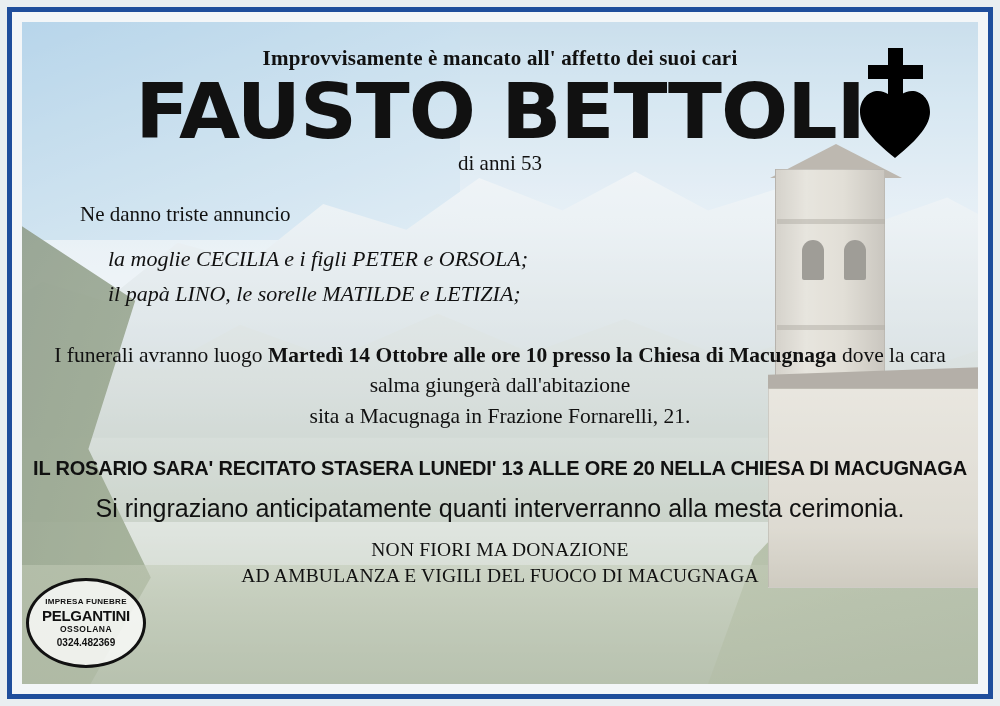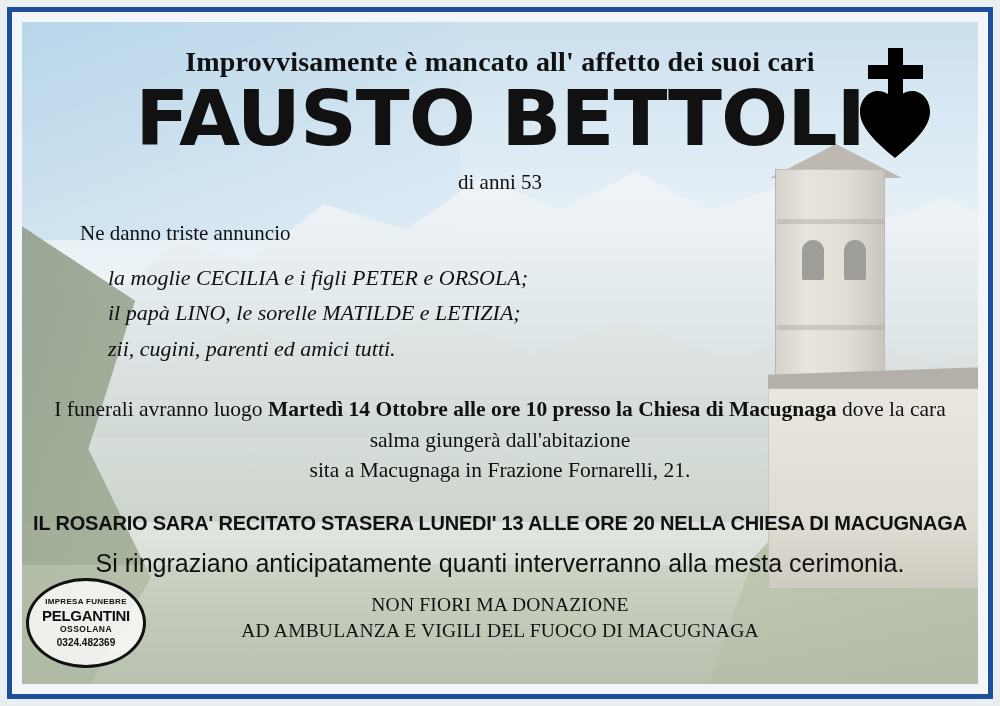--- a/index.html
+++ b/index.html
@@ -170,35 +170,34 @@
   .content {
     position: absolute;
     inset: 22px;
     display: flex;
     flex-direction: column;
     color: #111;
     text-align: center;
   }
   .intro {
     margin-top: 24px;
-    font-size: 28px;
+    font-size: 21px;
     font-weight: 700;
     letter-spacing: .2px;
   }
   .name {
     margin-top: 2px;
     font-family: "DejaVu Sans", sans-serif;
     font-weight: 700;
     font-size: 76px;
     line-height: 1.02;
     letter-spacing: -1px;
     transform: scaleX(1.04);
   }
   .age {
-    margin-top: 12px;
     font-size: 21px;
   }
   .announce {
     margin-top: 26px;
     text-align: left;
     padding-left: 58px;
     font-size: 21px;
   }
   .family {
     margin-top: 14px;
@@ -318,21 +317,20 @@
   <div class="content">
     <div class="intro">Improvvisamente è mancato all' affetto dei suoi cari</div>
     <div class="name">FAUSTO BETTOLI</div>
     <div class="age">di anni 53</div>
 
     <div class="announce">Ne danno triste annuncio</div>
 
     <div class="family">
       <div>la moglie CECILIA e i figli PETER e ORSOLA;</div>
       <div>il papà LINO, le sorelle MATILDE e LETIZIA;</div>
-      <div>zii, cugini, parenti ed amici tutti.</div>
     </div>
 
     <div class="funeral">
       <span>I funerali avranno luogo </span><b>Martedì 14 Ottobre alle ore 10 presso la Chiesa di Macugnaga</b><span> dove la cara salma giungerà dall'abitazione</span>
       <div>sita a Macugnaga in Frazione Fornarelli, 21.</div>
     </div>
 
     <div class="rosary">IL ROSARIO SARA' RECITATO STASERA LUNEDI' 13 ALLE ORE 20 NELLA CHIESA DI MACUGNAGA</div>
     <div class="thanks">Si ringraziano anticipatamente quanti interverranno alla mesta cerimonia.</div>
 

